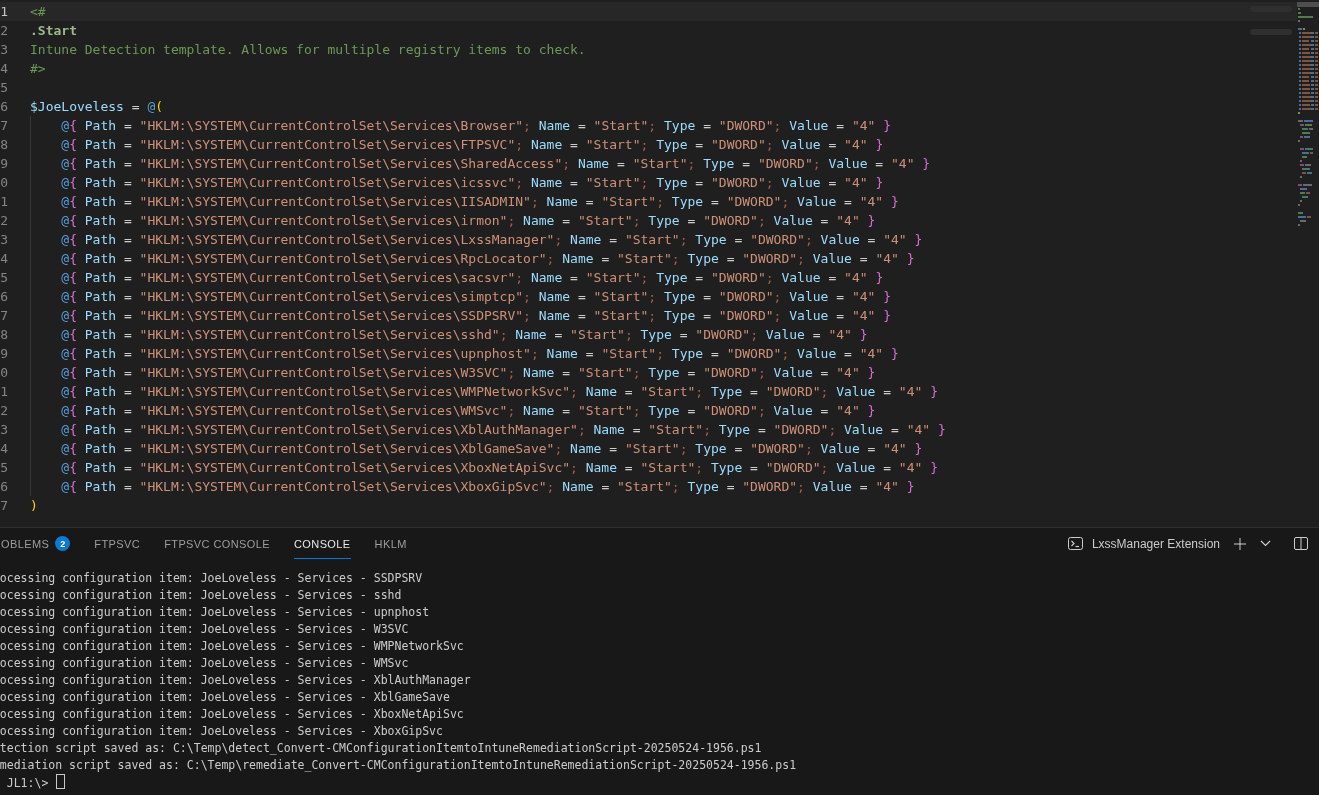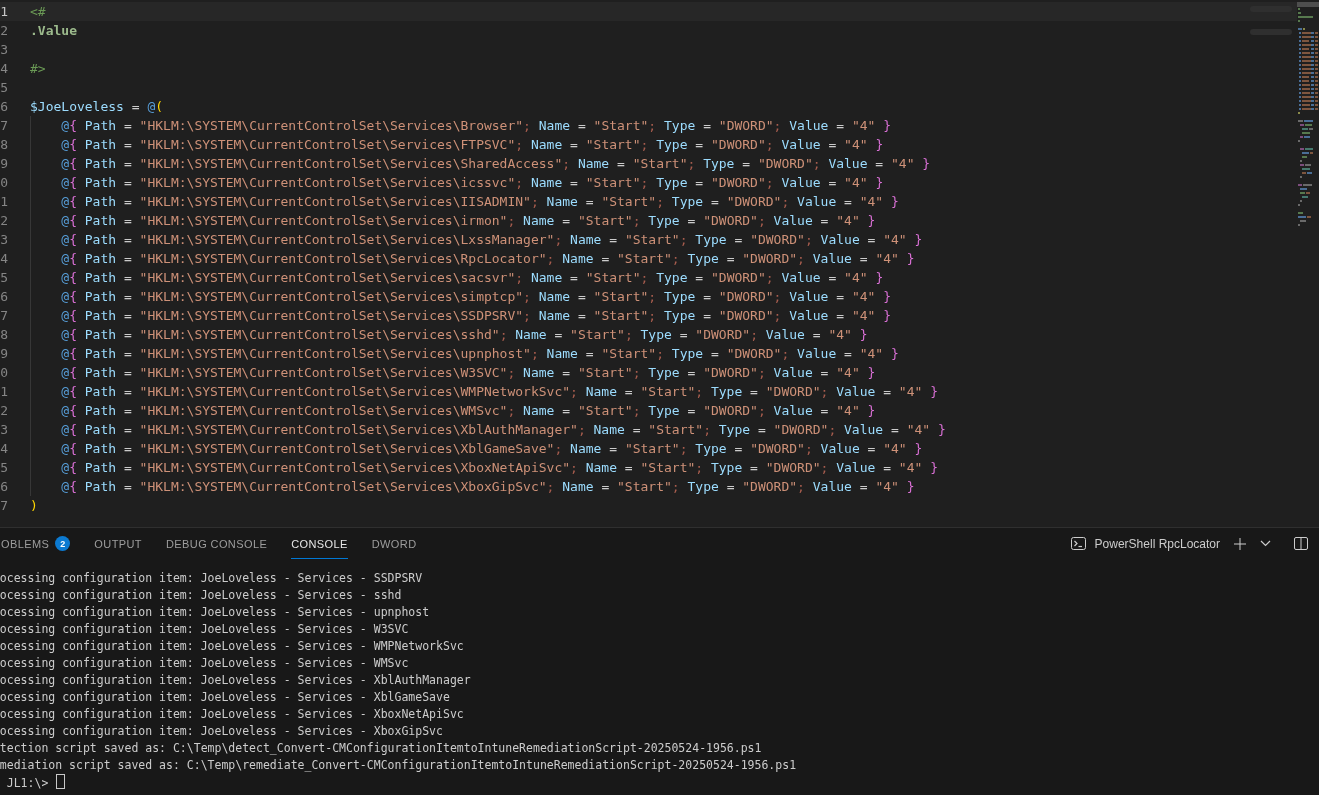--- a/index.html
+++ b/index.html
@@ -52,22 +52,22 @@
   #term-lines{margin-left:-14px;padding-top:11px;}
   .tl{height:17px;line-height:17px;font-size:11.5px;color:#cccccc;white-space:pre;}
   .cursor{display:inline-block;width:7px;height:13px;border:1px solid #c8c8c8;vertical-align:-2px;margin-left:1px;}
 </style>
 </head>
 <body>
 
 <div id="editor">
   <div id="code">
       <div class="cl cur"><div class="hl"></div><span class="num">1</span><span class="txt"><span class="c-comment">&lt;#</span></span></div>
-      <div class="cl"><span class="num">2</span><span class="txt"><span class="c-doc">.Value</span></span></div>
-      <div class="cl"><span class="num">3</span></div>
+      <div class="cl"><span class="num">2</span><span class="txt"><span class="c-doc">.Start</span></span></div>
+      <div class="cl"><span class="num">3</span><span class="txt"><span class="c-comment">Intune Detection template. Allows for multiple registry items to check.</span></span></div>
       <div class="cl"><span class="num">4</span><span class="txt"><span class="c-comment">#&gt;</span></span></div>
       <div class="cl"><span class="num">5</span><span class="txt"></span></div>
       <div class="cl"><span class="num">6</span><span class="txt"><span class="c-var">$JoeLoveless</span><span class="c-op"> = </span><span class="c-at">@</span><span class="c-paren">(</span></span></div>
       <div class="cl"><span class="num">7</span><span class="txt"><span class="c-plain">    </span><span class="c-at">@</span><span class="c-brace">{</span><span class="c-plain"> </span><span class="c-prop">Path</span><span class="c-op"> = </span><span class="c-str">"HKLM:\SYSTEM\CurrentControlSet\Services\Browser"</span><span class="c-semi">;</span><span class="c-plain"> </span><span class="c-prop">Name</span><span class="c-op"> = </span><span class="c-str">"Start"</span><span class="c-semi">;</span><span class="c-plain"> </span><span class="c-prop">Type</span><span class="c-op"> = </span><span class="c-str">"DWORD"</span><span class="c-semi">;</span><span class="c-plain"> </span><span class="c-prop">Value</span><span class="c-op"> = </span><span class="c-str">"4"</span><span class="c-plain"> </span><span class="c-brace">}</span></span></div>
       <div class="cl"><span class="num">8</span><span class="txt"><span class="c-plain">    </span><span class="c-at">@</span><span class="c-brace">{</span><span class="c-plain"> </span><span class="c-prop">Path</span><span class="c-op"> = </span><span class="c-str">"HKLM:\SYSTEM\CurrentControlSet\Services\FTPSVC"</span><span class="c-semi">;</span><span class="c-plain"> </span><span class="c-prop">Name</span><span class="c-op"> = </span><span class="c-str">"Start"</span><span class="c-semi">;</span><span class="c-plain"> </span><span class="c-prop">Type</span><span class="c-op"> = </span><span class="c-str">"DWORD"</span><span class="c-semi">;</span><span class="c-plain"> </span><span class="c-prop">Value</span><span class="c-op"> = </span><span class="c-str">"4"</span><span class="c-plain"> </span><span class="c-brace">}</span></span></div>
       <div class="cl"><span class="num">9</span><span class="txt"><span class="c-plain">    </span><span class="c-at">@</span><span class="c-brace">{</span><span class="c-plain"> </span><span class="c-prop">Path</span><span class="c-op"> = </span><span class="c-str">"HKLM:\SYSTEM\CurrentControlSet\Services\SharedAccess"</span><span class="c-semi">;</span><span class="c-plain"> </span><span class="c-prop">Name</span><span class="c-op"> = </span><span class="c-str">"Start"</span><span class="c-semi">;</span><span class="c-plain"> </span><span class="c-prop">Type</span><span class="c-op"> = </span><span class="c-str">"DWORD"</span><span class="c-semi">;</span><span class="c-plain"> </span><span class="c-prop">Value</span><span class="c-op"> = </span><span class="c-str">"4"</span><span class="c-plain"> </span><span class="c-brace">}</span></span></div>
       <div class="cl"><span class="num">10</span><span class="txt"><span class="c-plain">    </span><span class="c-at">@</span><span class="c-brace">{</span><span class="c-plain"> </span><span class="c-prop">Path</span><span class="c-op"> = </span><span class="c-str">"HKLM:\SYSTEM\CurrentControlSet\Services\icssvc"</span><span class="c-semi">;</span><span class="c-plain"> </span><span class="c-prop">Name</span><span class="c-op"> = </span><span class="c-str">"Start"</span><span class="c-semi">;</span><span class="c-plain"> </span><span class="c-prop">Type</span><span class="c-op"> = </span><span class="c-str">"DWORD"</span><span class="c-semi">;</span><span class="c-plain"> </span><span class="c-prop">Value</span><span class="c-op"> = </span><span class="c-str">"4"</span><span class="c-plain"> </span><span class="c-brace">}</span></span></div>
       <div class="cl"><span class="num">11</span><span class="txt"><span class="c-plain">    </span><span class="c-at">@</span><span class="c-brace">{</span><span class="c-plain"> </span><span class="c-prop">Path</span><span class="c-op"> = </span><span class="c-str">"HKLM:\SYSTEM\CurrentControlSet\Services\IISADMIN"</span><span class="c-semi">;</span><span class="c-plain"> </span><span class="c-prop">Name</span><span class="c-op"> = </span><span class="c-str">"Start"</span><span class="c-semi">;</span><span class="c-plain"> </span><span class="c-prop">Type</span><span class="c-op"> = </span><span class="c-str">"DWORD"</span><span class="c-semi">;</span><span class="c-plain"> </span><span class="c-prop">Value</span><span class="c-op"> = </span><span class="c-str">"4"</span><span class="c-plain"> </span><span class="c-brace">}</span></span></div>
       <div class="cl"><span class="num">12</span><span class="txt"><span class="c-plain">    </span><span class="c-at">@</span><span class="c-brace">{</span><span class="c-plain"> </span><span class="c-prop">Path</span><span class="c-op"> = </span><span class="c-str">"HKLM:\SYSTEM\CurrentControlSet\Services\irmon"</span><span class="c-semi">;</span><span class="c-plain"> </span><span class="c-prop">Name</span><span class="c-op"> = </span><span class="c-str">"Start"</span><span class="c-semi">;</span><span class="c-plain"> </span><span class="c-prop">Type</span><span class="c-op"> = </span><span class="c-str">"DWORD"</span><span class="c-semi">;</span><span class="c-plain"> </span><span class="c-prop">Value</span><span class="c-op"> = </span><span class="c-str">"4"</span><span class="c-plain"> </span><span class="c-brace">}</span></span></div>
       <div class="cl"><span class="num">13</span><span class="txt"><span class="c-plain">    </span><span class="c-at">@</span><span class="c-brace">{</span><span class="c-plain"> </span><span class="c-prop">Path</span><span class="c-op"> = </span><span class="c-str">"HKLM:\SYSTEM\CurrentControlSet\Services\LxssManager"</span><span class="c-semi">;</span><span class="c-plain"> </span><span class="c-prop">Name</span><span class="c-op"> = </span><span class="c-str">"Start"</span><span class="c-semi">;</span><span class="c-plain"> </span><span class="c-prop">Type</span><span class="c-op"> = </span><span class="c-str">"DWORD"</span><span class="c-semi">;</span><span class="c-plain"> </span><span class="c-prop">Value</span><span class="c-op"> = </span><span class="c-str">"4"</span><span class="c-plain"> </span><span class="c-brace">}</span></span></div>
@@ -217,41 +217,41 @@
 </div>
 
 <div id="panel">
   <div id="tabbar">
     <div id="tabs">
         <div class="tab">
           <span>PROBLEMS</span>
           <span class="badge">2</span>
         </div>
         <div class="tab">
-          <span>OUTPUT</span>
-        </div>
-        <div class="tab">
-          <span>DEBUG CONSOLE</span>
+          <span>FTPSVC</span>
+        </div>
+        <div class="tab">
+          <span>FTPSVC CONSOLE</span>
         </div>
         <div class="tab active">
           <span>CONSOLE</span>
         </div>
         <div class="tab">
-          <span>DWORD</span>
+          <span>HKLM</span>
         </div>
       </div>
     <div id="panel-actions">
       <span class="act-icon">
         <svg width="15" height="13" viewBox="0 0 15 13">
             <rect x="0.5" y="0.5" width="14" height="12" rx="2" fill="none" stroke="#cccccc"></rect>
             <path d="M3.5 4l2.5 2.5L3.5 9" fill="none" stroke="#cccccc" stroke-width="1.2"></path>
             <line x1="7.5" y1="9.5" x2="11" y2="9.5" stroke="#cccccc" stroke-width="1.2"></line>
           </svg>
       </span>
-      <span id="profile-label">PowerShell RpcLocator</span>
+      <span id="profile-label">LxssManager Extension</span>
       <span class="act-icon">
         <svg width="14" height="14" viewBox="0 0 14 14">
             <line x1="7" y1="1" x2="7" y2="13" stroke="#cccccc"></line>
             <line x1="1" y1="7" x2="13" y2="7" stroke="#cccccc"></line>
           </svg>
       </span>
       <span class="act-icon">
         <svg width="11" height="7" viewBox="0 0 11 7">
             <path d="M1 1l4.5 4.5L10 1" fill="none" stroke="#cccccc" stroke-width="1.2"></path>
           </svg>

